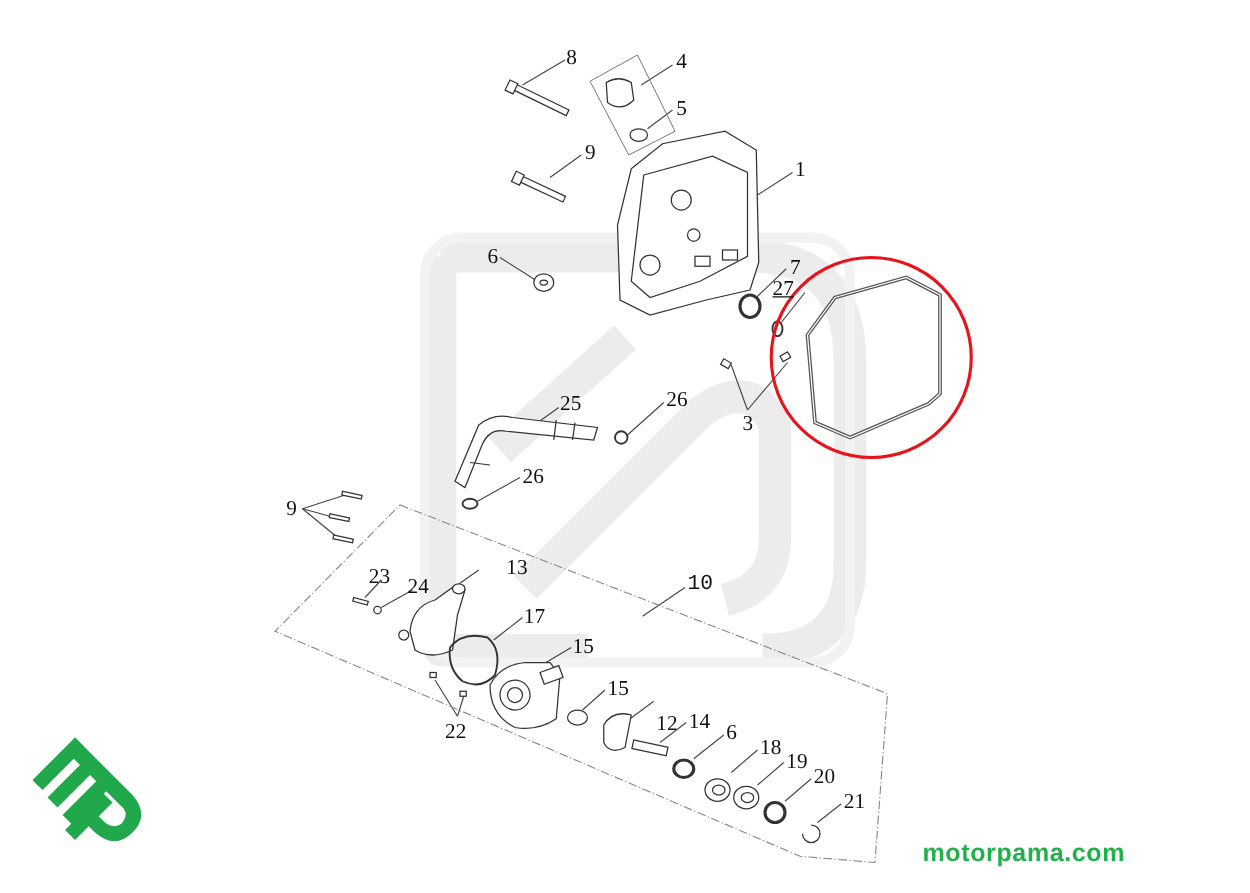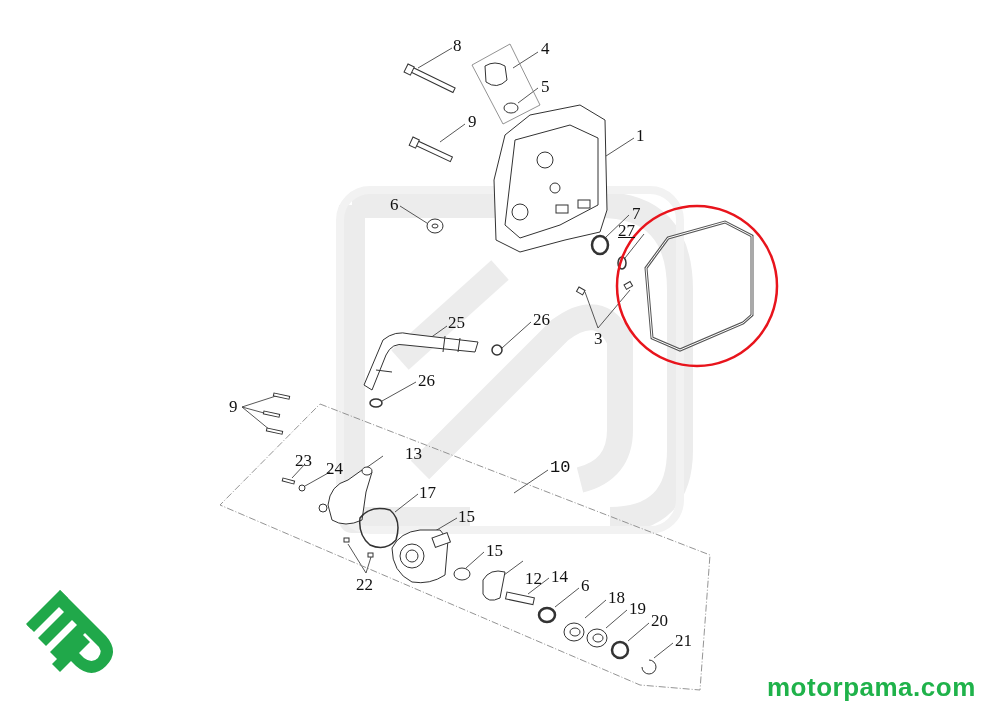--- a/index.html
+++ b/index.html
@@ -2,21 +2,21 @@
 <html><head>
 <meta charset="utf-8">
 <style>
   html, body { margin: 0; padding: 0; background: #ffffff; }
   body { width: 1000px; height: 714px; position: relative; overflow: hidden;
          font-family: "Liberation Serif", "DejaVu Serif", serif; }
   #canvas { position: absolute; left: 0; top: 0; width: 1000px; height: 714px; }
   .callout { position: absolute; font-family: "Liberation Serif", serif; font-size: 17px;
              color: #111; line-height: 1; white-space: nowrap; }
   .brand-text { position: absolute; left: 738px; top: 672px; font-family: "Liberation Sans", sans-serif;
-                font-weight: bold; font-size: 26px; letter-spacing: 0.5px; color: #1fb24a; margin-left: 29px; }
+                font-weight: bold; font-size: 20px; letter-spacing: 0.5px; color: #1fb24a; }
 </style>
 </head>
 <body>
 
 <svg id="canvas" viewBox="0 0 1000 714" xmlns="http://www.w3.org/2000/svg">
 
   <g fill="none" stroke="#ececec" stroke-width="26" stroke-linejoin="round">
     <path d="M352 205 L352 520 L470 520"></path>
     <path d="M352 205 L600 205 Q680 205 680 290 L680 450 Q680 520 610 520"></path>
     <path d="M420 470 L560 330 Q600 300 620 340 L620 430 Q620 470 580 480"></path>

